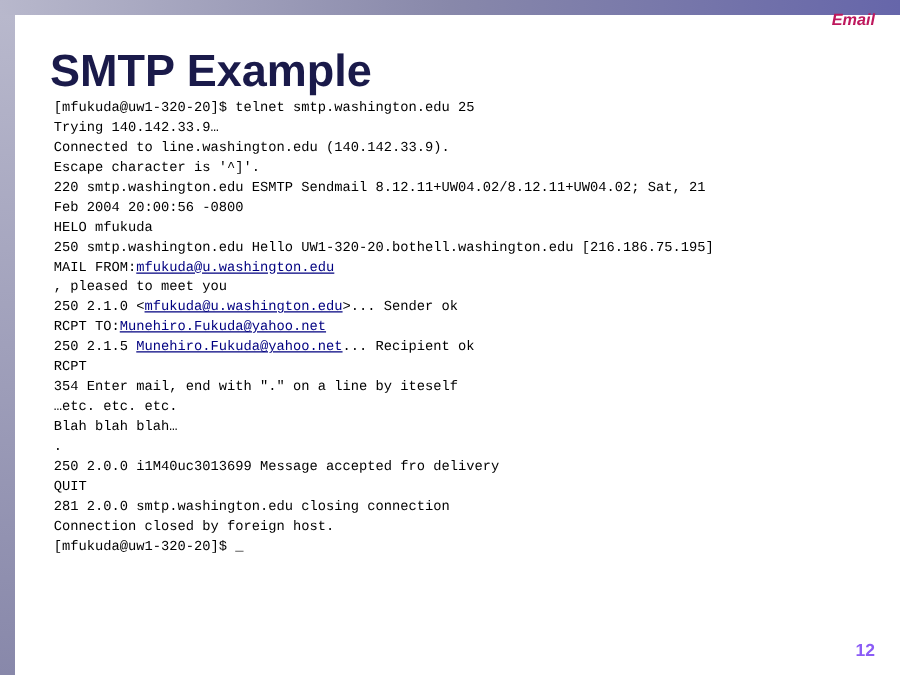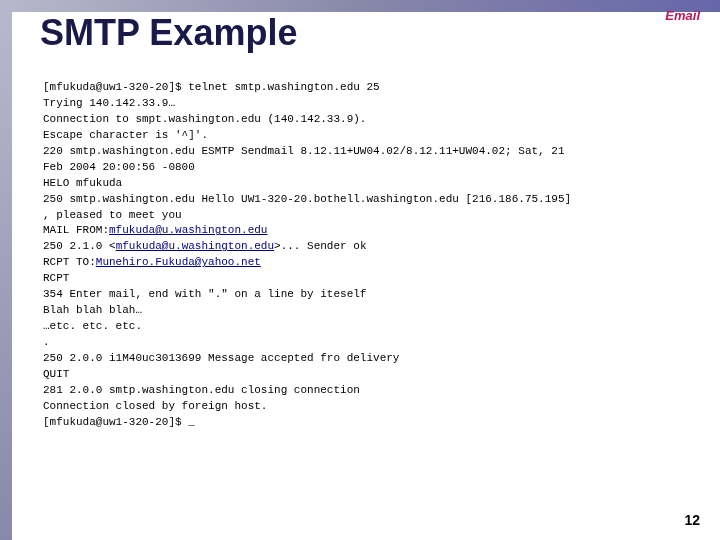--- a/index.html
+++ b/index.html
@@ -30,21 +30,21 @@
       font-family: Arial, sans-serif;
       font-size: 13px;
       font-style: italic;
       font-weight: bold;
       color: #be185d;
       text-align: center;
     }
 
     .title {
       position: absolute;
-      top: 12px;
+      top: 36px;
       left: 40px;
       font-family: Arial, sans-serif;
       font-size: 36px;
       font-weight: bold;
       color: #1a1a4a;
     }
 
     .content-area {
       position: absolute;
       top: 80px;
@@ -86,21 +86,21 @@
       flex: 1;
     }
 
     .page-number {
       position: absolute;
       bottom: 12px;
       right: 20px;
       font-family: Arial, sans-serif;
       font-size: 14px;
       font-weight: bold;
-      color: #000000;
+      color: #8b5cf6;
     }
 
     .top-accent {
       position: absolute;
       top: 0;
       left: 0;
       right: 0;
       height: 12px;
       background: linear-gradient(to right, #b8b8cc, #8888aa, #6666aa);
     }
@@ -123,34 +123,35 @@
 
   <div class="left-accent"></div>
 
   <div class="email-label">Email</div>
 
   <h1 class="title">SMTP Example</h1>
 
   <div class="content-area">
     <span class="code-line">[mfukuda@uw1-320-20]$ telnet smtp.washington.edu 25</span>
     <span class="code-line">Trying 140.142.33.9…</span>
-    <span class="code-line">Connection to smpt.washington.edu (140.142.33.9).</span>
+    <span class="code-line">Connected to line.washington.edu (140.142.33.9).</span>
     <span class="code-line">Escape character is '^]'.</span>
     <span class="code-line">220 smtp.washington.edu ESMTP Sendmail 8.12.11+UW04.02/8.12.11+UW04.02; Sat, 21</span>
     <span class="code-line">Feb 2004 20:00:56 -0800</span>
     <span class="code-line">HELO mfukuda</span>
     <span class="code-line">250 smtp.washington.edu Hello UW1-320-20.bothell.washington.edu [216.186.75.195]</span>
+    <span class="code-line">MAIL FROM:<span class="underline">mfukuda@u.washington.edu</span></span>
     <span class="code-line">, pleased to meet you</span>
-    <span class="code-line">MAIL FROM:<span class="underline">mfukuda@u.washington.edu</span></span>
     <span class="code-line">250 2.1.0 &lt;<span class="underline">mfukuda@u.washington.edu</span>&gt;... Sender ok</span>
     <span class="code-line">RCPT TO:<span class="underline">Munehiro.Fukuda@yahoo.net</span></span>
+    <span class="code-line">250 2.1.5 <span class="underline">Munehiro.Fukuda@yahoo.net</span>... Recipient ok</span>
     <span class="code-line">RCPT</span>
     <span class="code-line">354 Enter mail, end with "." on a line by iteself</span>
+    <span class="code-line">…etc. etc. etc.</span>
     <span class="code-line">Blah blah blah…</span>
-    <span class="code-line">…etc. etc. etc.</span>
     <span class="code-line">.</span>
     <span class="code-line">250 2.0.0 i1M40uc3013699 Message accepted fro delivery</span>
     <span class="code-line">QUIT</span>
     <span class="code-line">281 2.0.0 smtp.washington.edu closing connection</span>
     <span class="code-line">Connection closed by foreign host.</span>
     <span class="code-line">[mfukuda@uw1-320-20]$ _</span>
   </div>
 
 
   <div class="page-number">12</div>

